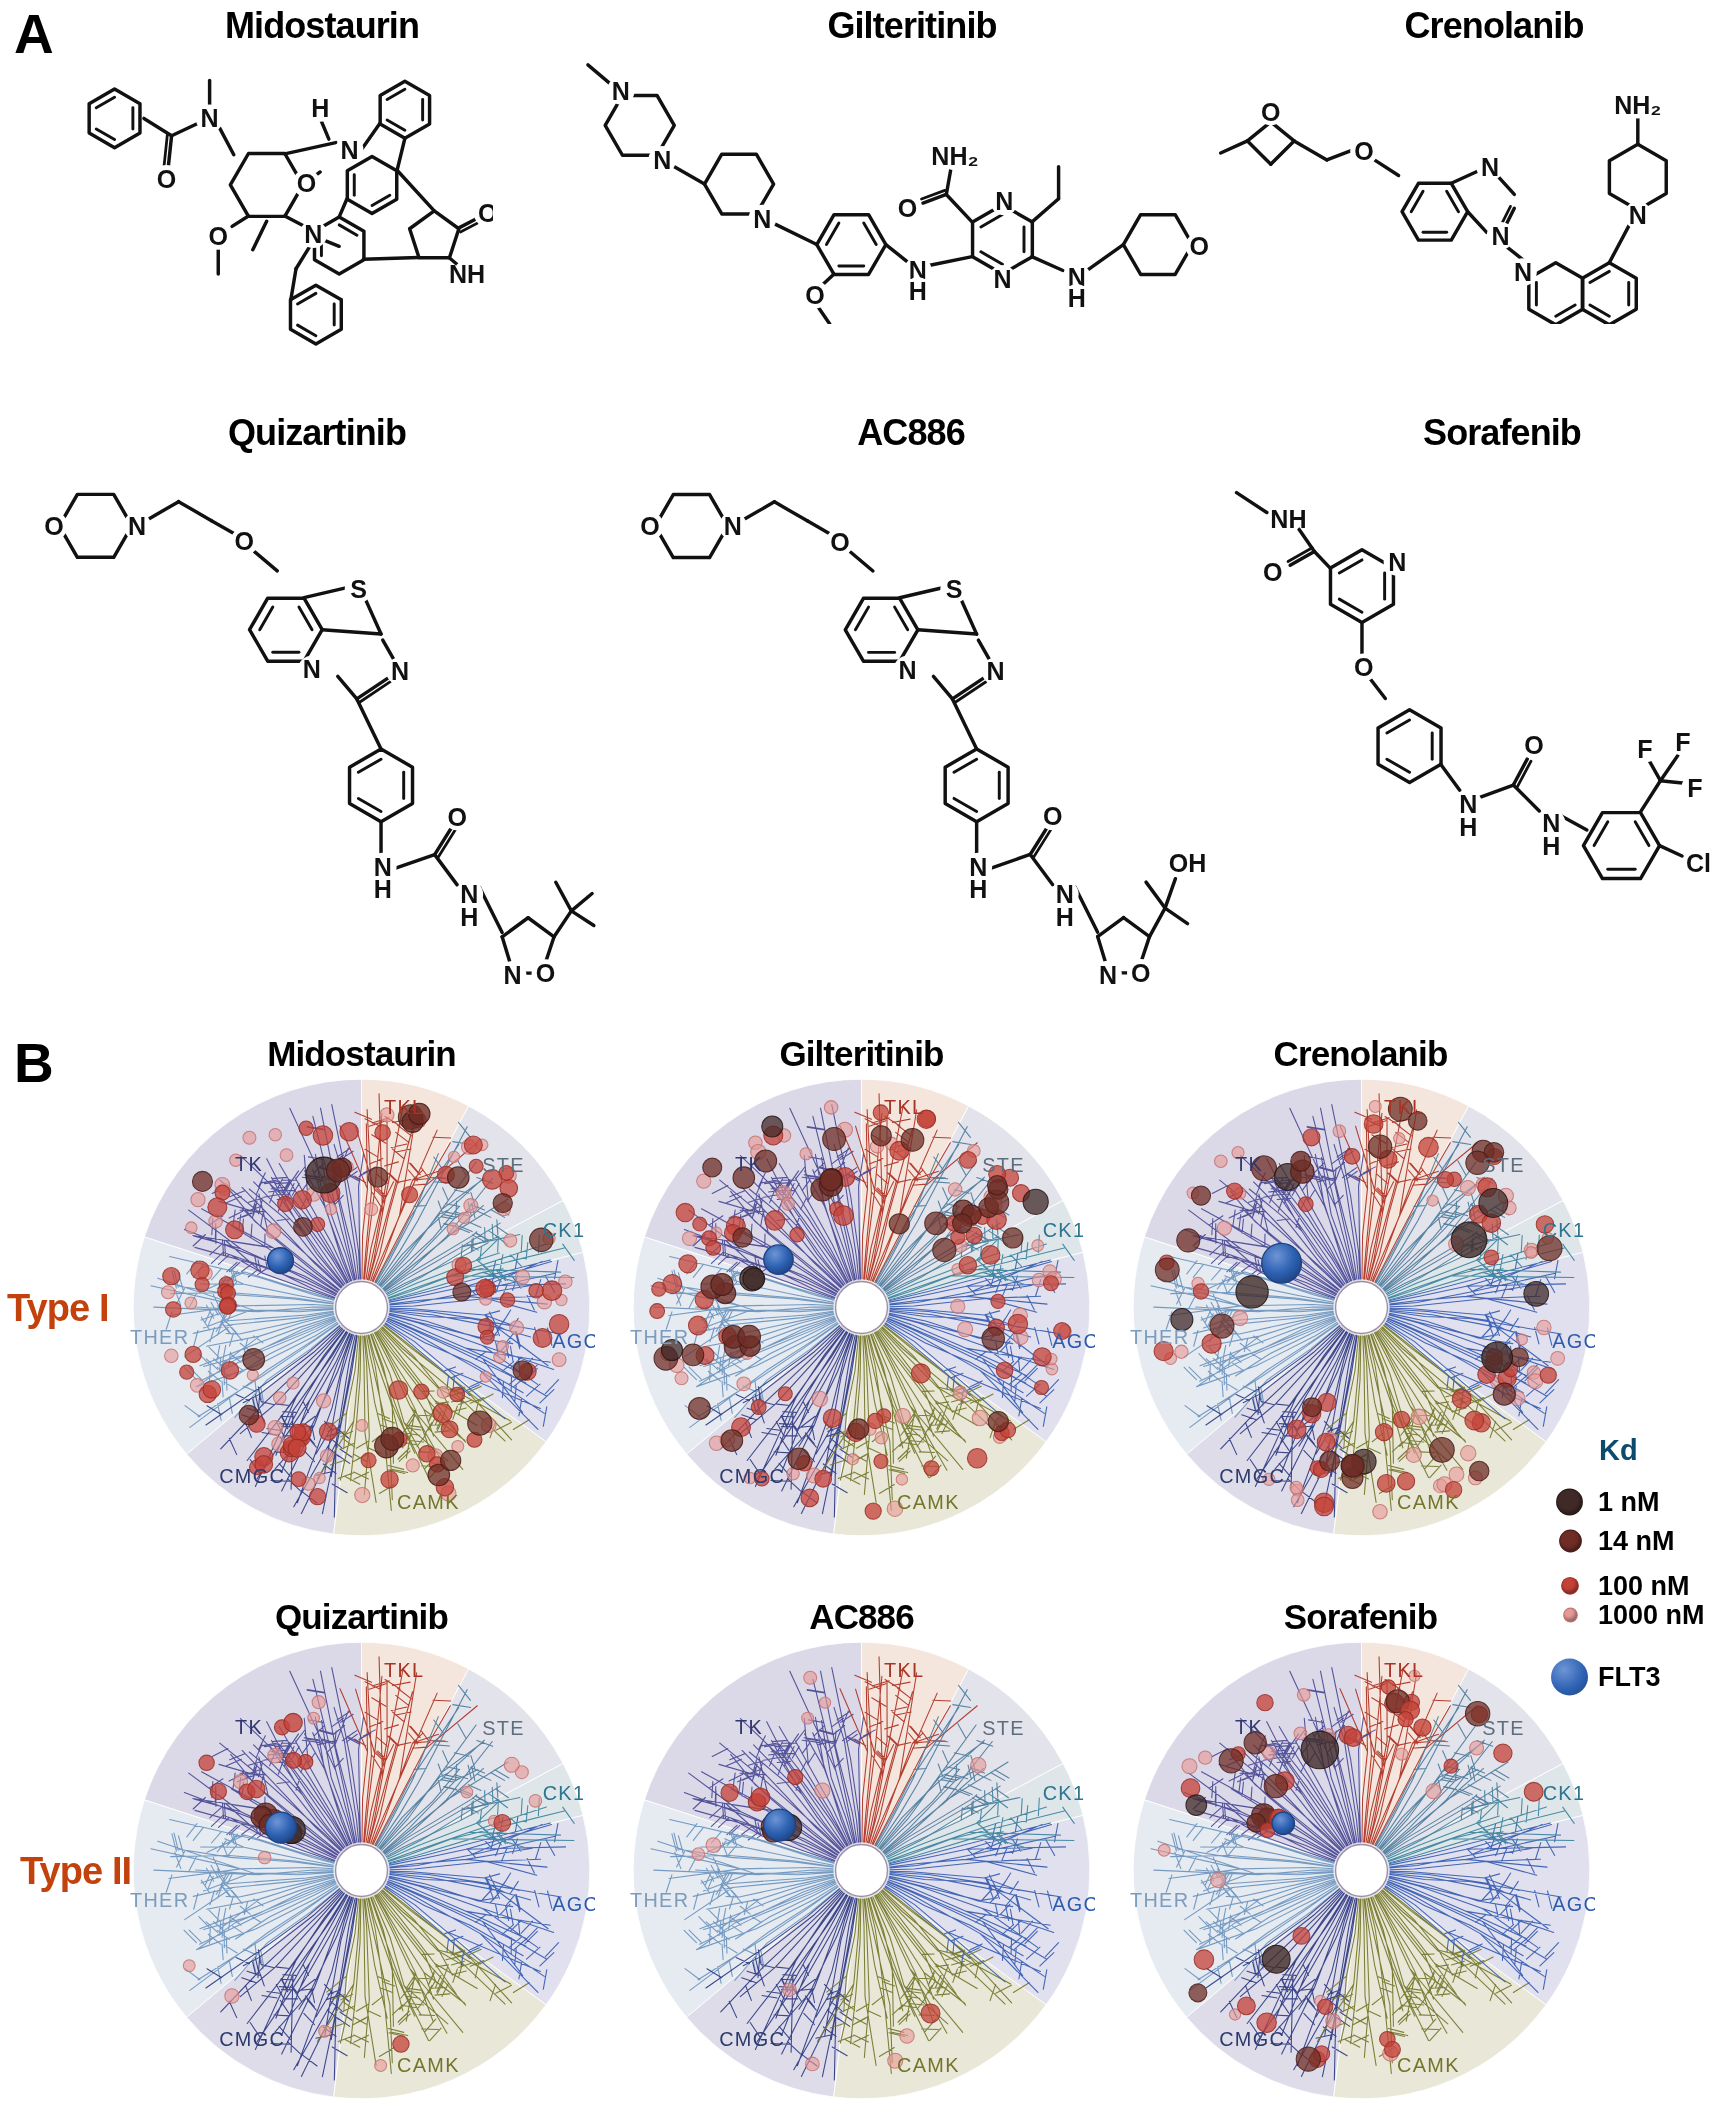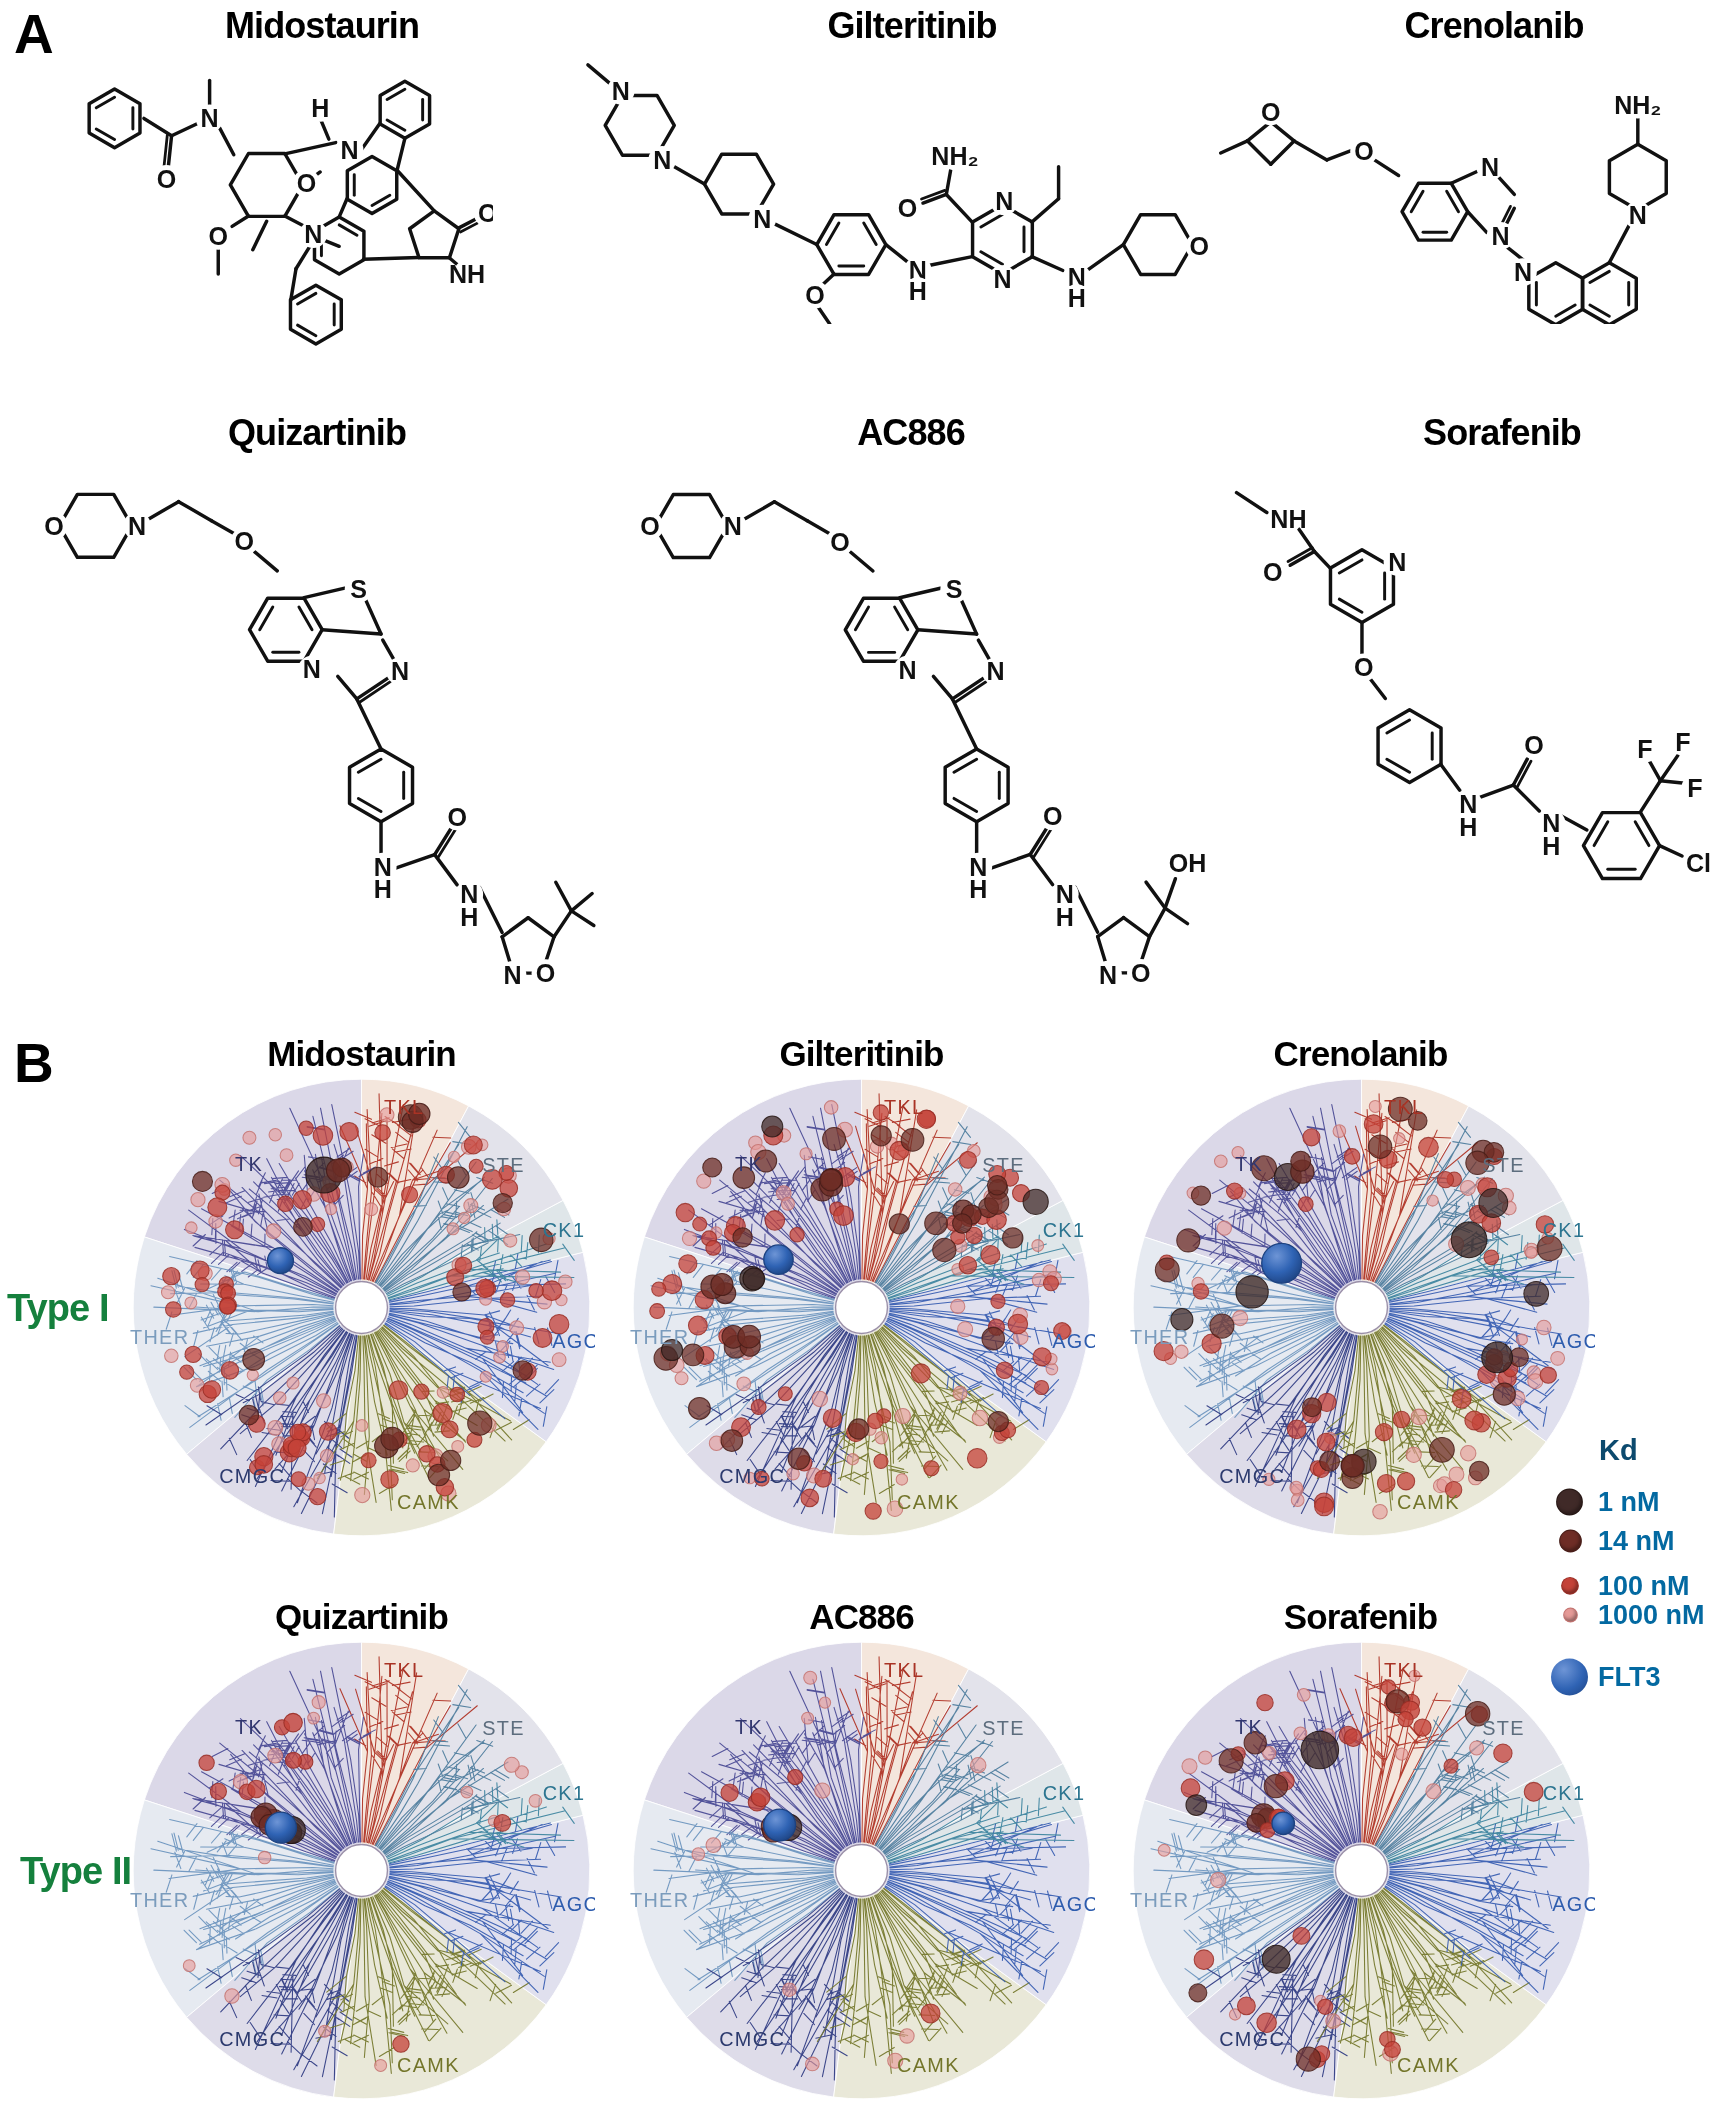--- a/index.html
+++ b/index.html
@@ -3,29 +3,29 @@
 <meta charset="utf-8">
 <style>
   html,body{margin:0;padding:0;background:#ffffff;}
   #fig{position:relative;width:1729px;height:2111px;background:#ffffff;overflow:hidden;
        font-family:"Liberation Sans", sans-serif;}
   .panel-letter{position:absolute;font-size:55px;font-weight:bold;color:#000;letter-spacing:-0.9px;}
   .cmpd-title{position:absolute;width:346px;text-align:center;font-size:36px;font-weight:bold;
               color:#000;letter-spacing:-0.9px;}
   .tree-title{position:absolute;width:311px;text-align:center;font-size:35px;font-weight:bold;
               color:#000;letter-spacing:-0.9px;}
-  .type-label{position:absolute;width:164px;font-size:38px;font-weight:bold;color:#15803d;letter-spacing:-0.9px;}
+  .type-label{position:absolute;width:164px;font-size:38px;font-weight:bold;color:#c2410c;letter-spacing:-0.9px;}
   .struct{position:absolute;}
   .treebox{position:absolute;}
   #legend{position:absolute;left:1544px;top:1434px;width:185px;height:303px;}
   #legend .lg-title{position:absolute;left:55px;top:0px;font-size:29px;font-weight:bold;color:#0c4a6e;}
   .lg-row{position:absolute;left:0;width:185px;height:35px;}
   .lg-dot{position:absolute;border-radius:50%;}
   .lg-label{position:absolute;left:54px;top:50%;transform:translateY(-50%);
-            font-size:27px;font-weight:bold;color:#0369a1;white-space:nowrap;}
+            font-size:27px;font-weight:bold;color:#000000;white-space:nowrap;}
 </style>
 </head>
 <body>
 
 <div id="fig">
 
   <div class="panel-letter" style="left:14px;top:1.7px">A</div>
   <div class="cmpd-title" style="left:149px;top:5.2px">Midostaurin</div>
   <div class="cmpd-title" style="left:739px;top:5.2px">Gilteritinib</div>
   <div class="cmpd-title" style="left:1321px;top:5.2px">Crenolanib</div>

